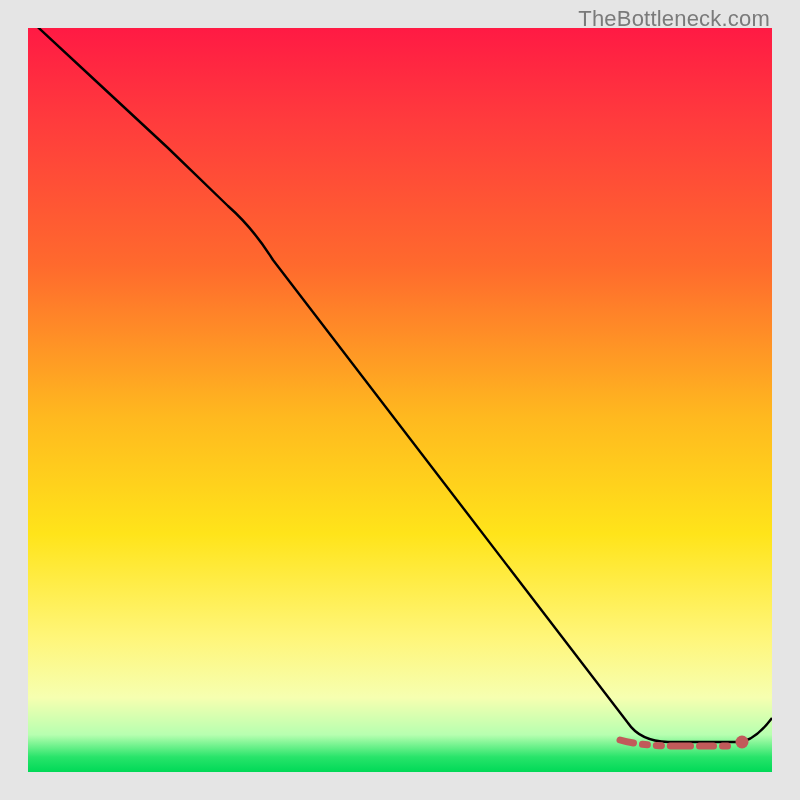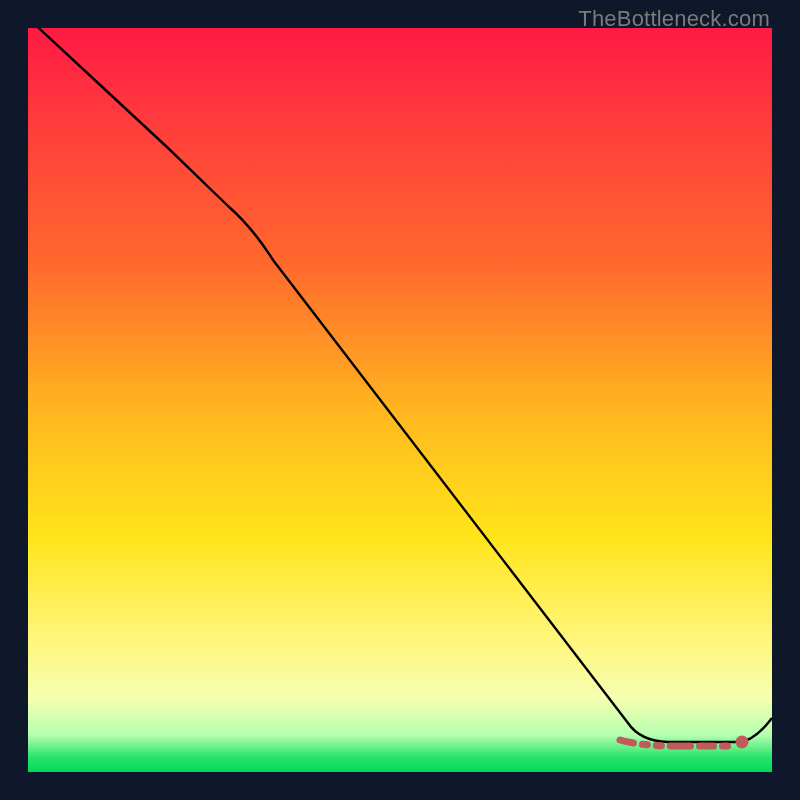--- a/index.html
+++ b/index.html
@@ -8,21 +8,21 @@
     width: 800px;
     height: 800px;
     background: #000;
     overflow: hidden;
     font-family: Arial, Helvetica, sans-serif;
   }
   .frame {
     position: relative;
     width: 800px;
     height: 800px;
-    background: #0f172a;
+    background: #e5e5e5;
   }
   .plot-area {
     position: absolute;
     left: 28px;
     top: 28px;
     width: 744px;
     height: 744px;
     
     background: linear-gradient(
       to bottom,

